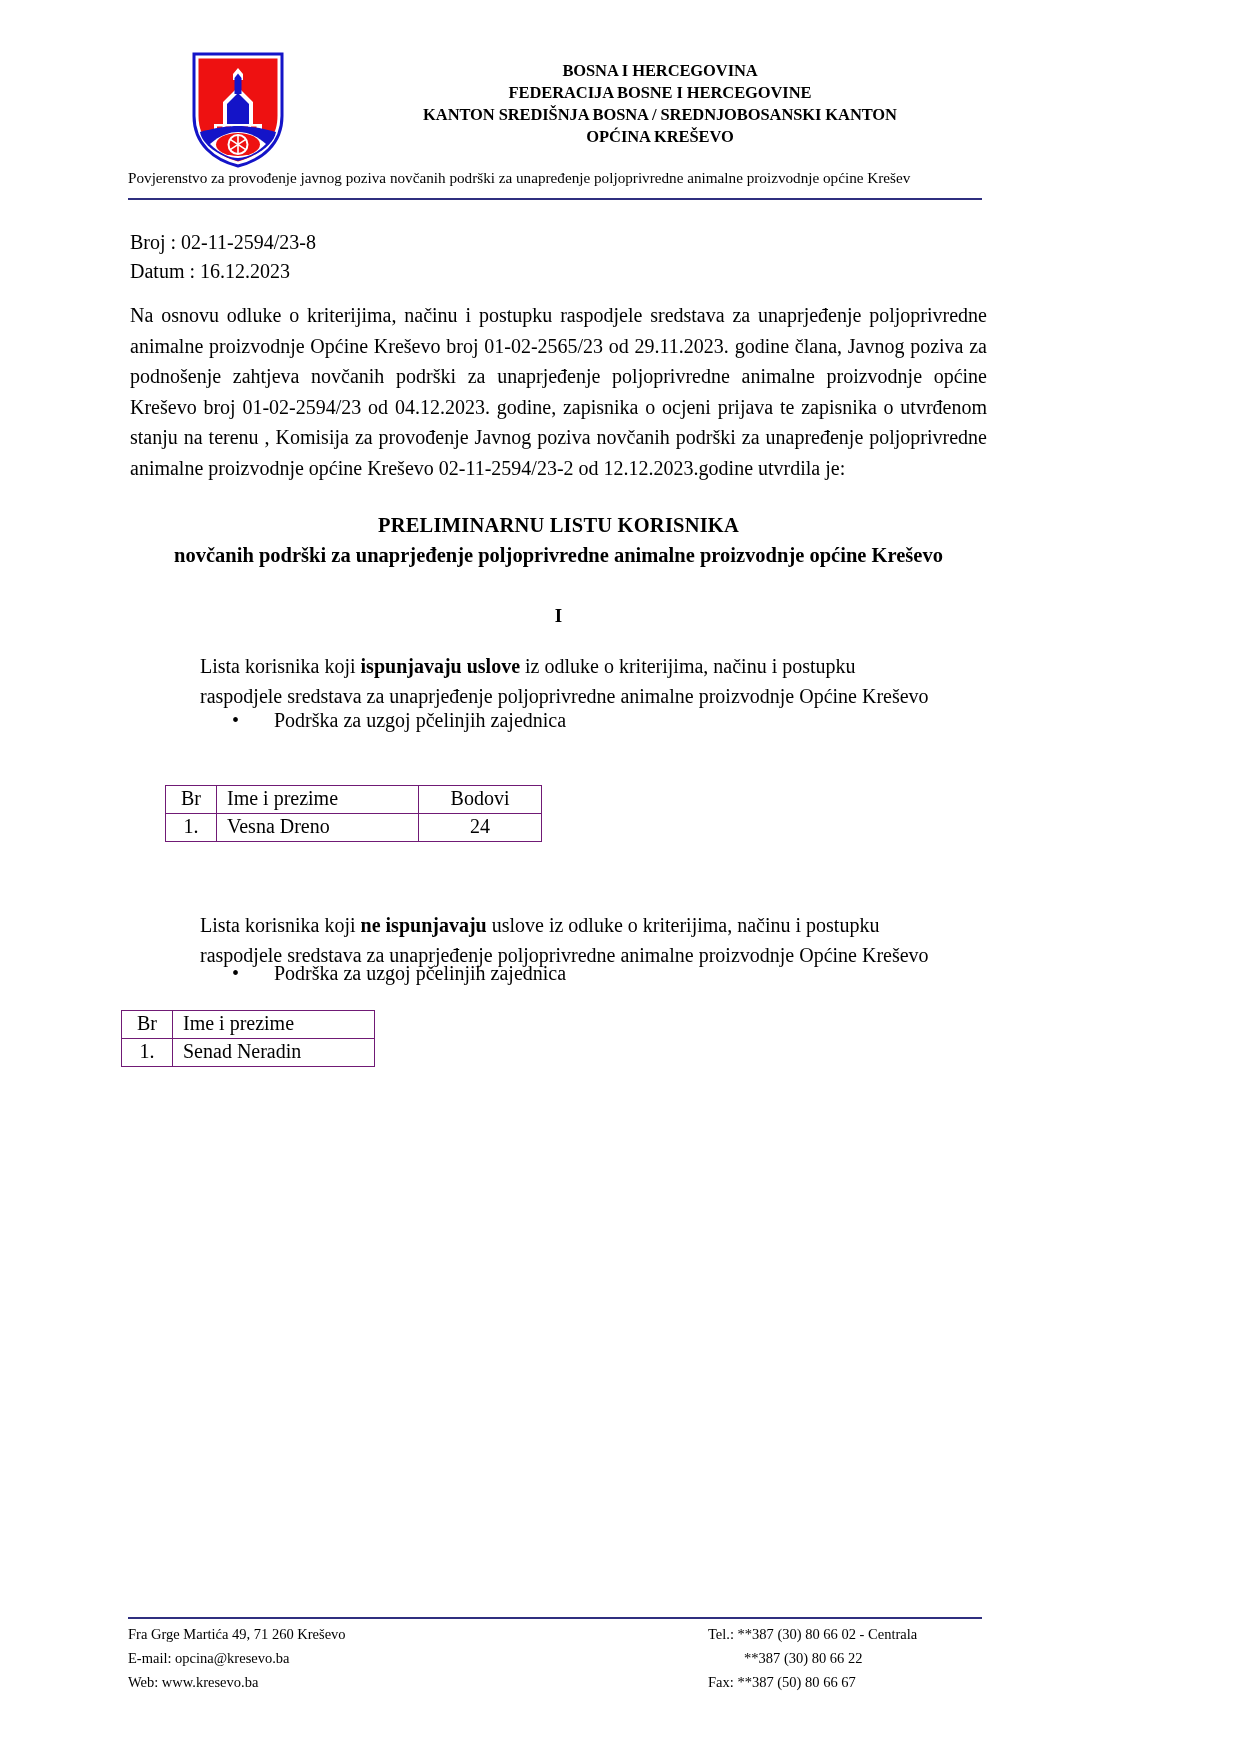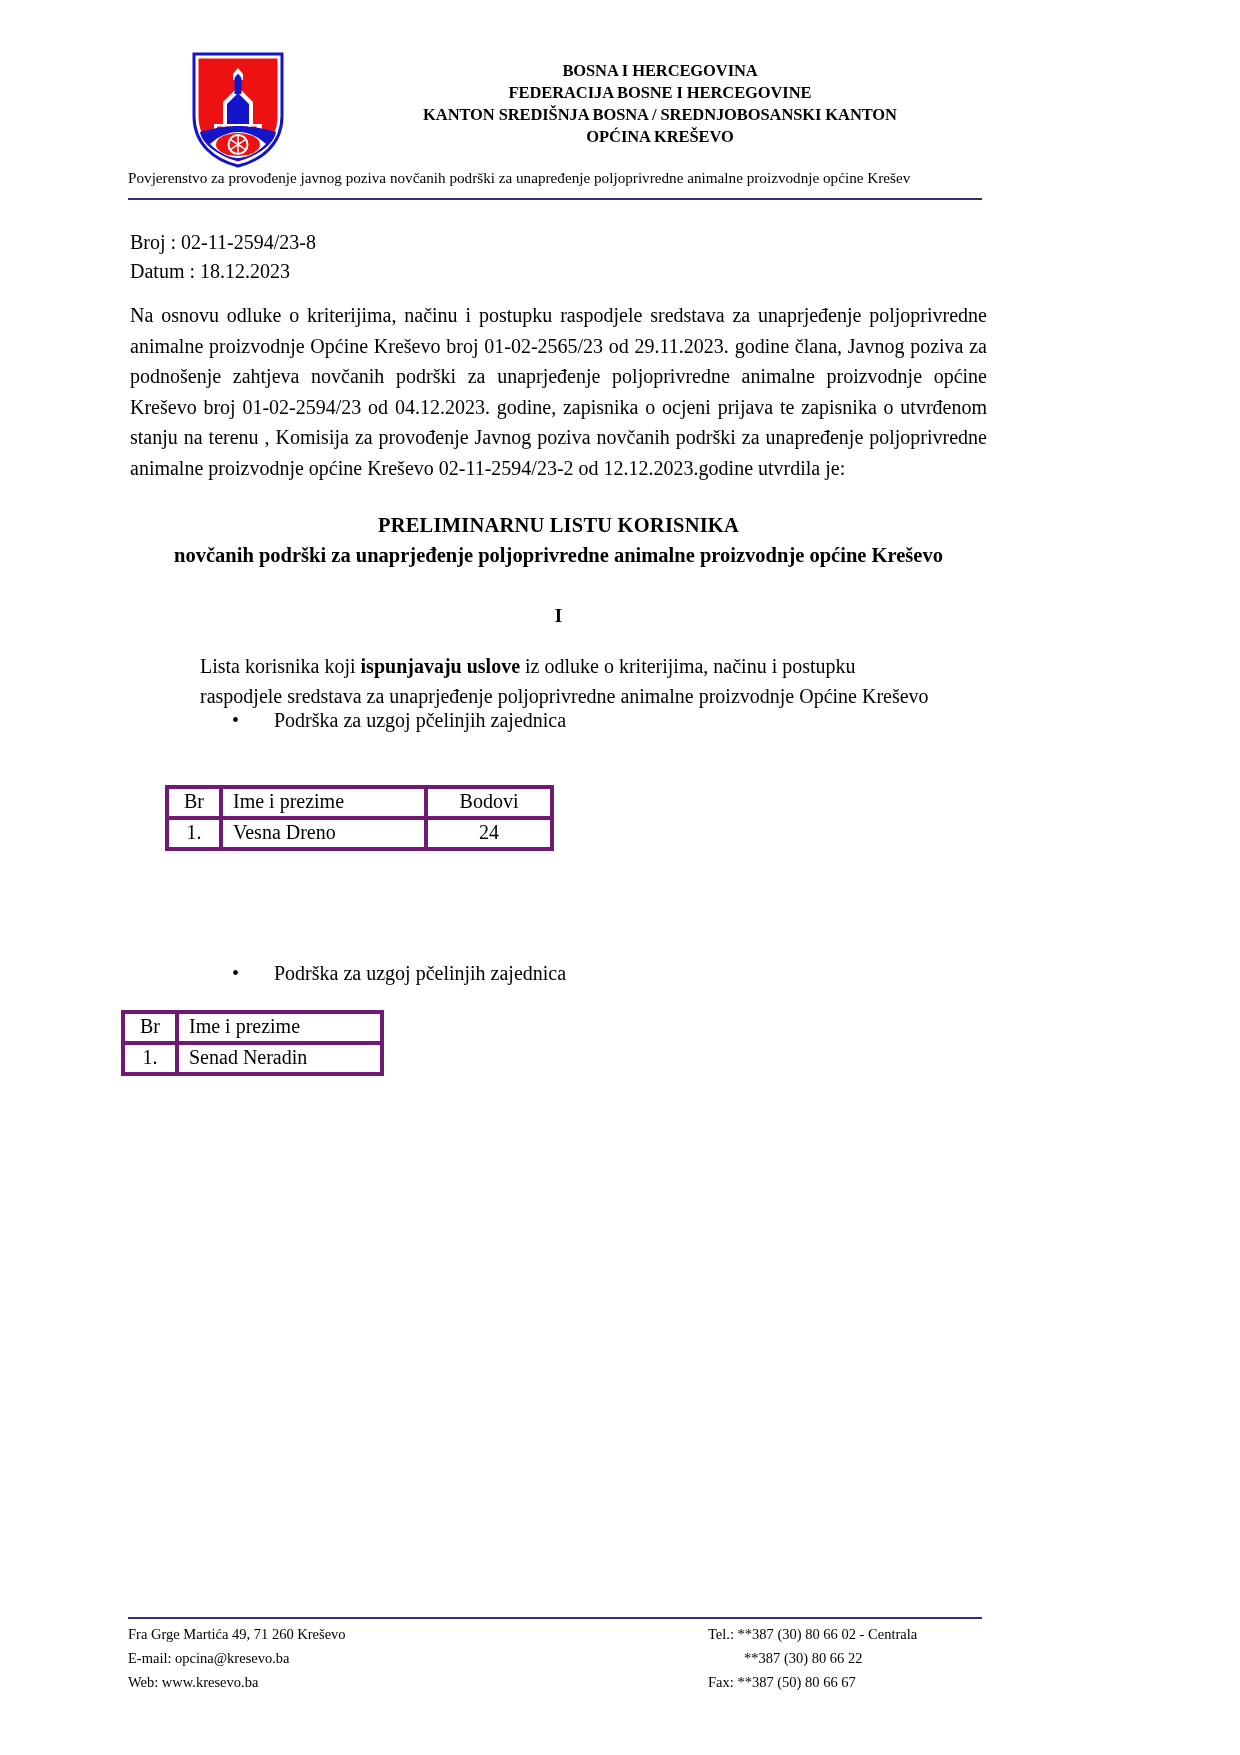--- a/index.html
+++ b/index.html
@@ -141,21 +141,21 @@
     flex: 0 0 42px;
     font-size: 20px;
     line-height: 30px;
   }
 
   table.tbl {
     border-collapse: collapse;
     font-size: 20px;
   }
   table.tbl td, table.tbl th {
-    border: 4px solid #701a75;
+    border: 1px solid #701a75;
     padding: 0px 6px 2px 6px;
     font-weight: normal;
     height: 25px;
     line-height: 25px;
   }
 
   .table1 {
     position: absolute;
     left: 165px;
     top: 785px;
@@ -271,21 +271,21 @@
       <div class="header-line-3">KANTON SREDIŠNJA BOSNA / SREDNJOBOSANSKI KANTON</div>
       <div>OPĆINA KREŠEVO</div>
     </div>
   </div>
 
   <div class="commission-line">Povjerenstvo za provođenje javnog poziva novčanih podrški za unapređenje poljoprivredne animalne proizvodnje općine Krešev</div>
   <div class="header-rule"></div>
 
   <div class="refblock">
     <div>Broj : 02-11-2594/23-8</div>
-    <div>Datum : 18.12.2023</div>
+    <div>Datum : 16.12.2023</div>
   </div>
 
   <div class="intro">Na osnovu odluke o kriterijima, načinu i postupku raspodjele sredstava za unaprjeđenje poljoprivredne animalne proizvodnje Općine Kreševo broj 01-02-2565/23 od 29.11.2023. godine člana, Javnog poziva za podnošenje zahtjeva novčanih podrški za unaprjeđenje poljoprivredne animalne proizvodnje općine Kreševo broj 01-02-2594/23 od 04.12.2023. godine, zapisnika o ocjeni prijava te zapisnika o utvrđenom stanju na terenu , Komisija za provođenje Javnog poziva novčanih podrški za unapređenje poljoprivredne animalne proizvodnje općine Kreševo 02-11-2594/23-2  od 12.12.2023.godine utvrdila je:</div>
 
   <div class="doc-title">
     <div class="t1">PRELIMINARNU LISTU KORISNIKA</div>
     <div>novčanih podrški za unaprjeđenje poljoprivredne animalne proizvodnje općine Kreševo</div>
   </div>
 
   <div class="roman">I</div>
@@ -309,20 +309,23 @@
         <td class="c-pts">Bodovi</td>
       </tr>
       <tr>
         <td class="c-br">1.</td>
         <td class="c-name">Vesna Dreno</td>
         <td class="c-pts">24</td>
       </tr>
     </tbody>
   </table>
 
+  <div class="sec2-para">
+    <span>Lista korisnika koji </span><b>ne ispunjavaju</b><span> uslove iz odluke o kriterijima, načinu i postupku raspodjele sredstava za unaprjeđenje poljoprivredne animalne proizvodnje Općine Kreševo</span>
+  </div>
 
   <div class="sec2-bullet">
     <div class="bullet-row">
       <span class="bullet-dot">•</span>
       <span>Podrška za uzgoj pčelinjih zajednica</span>
     </div>
   </div>
 
   <table class="tbl table2">
     <tbody>

